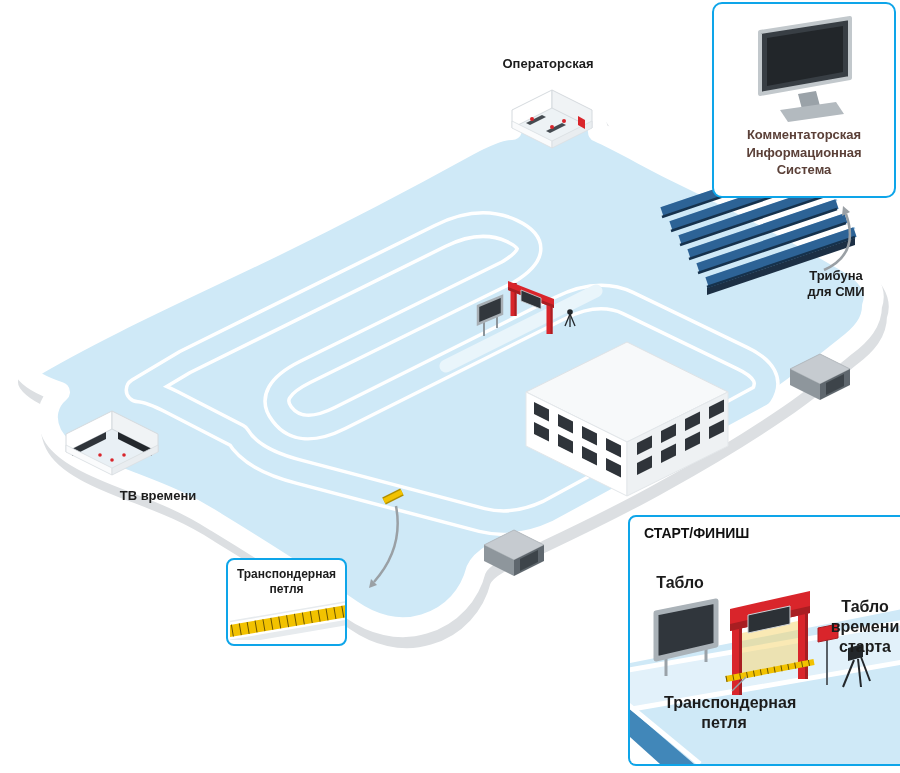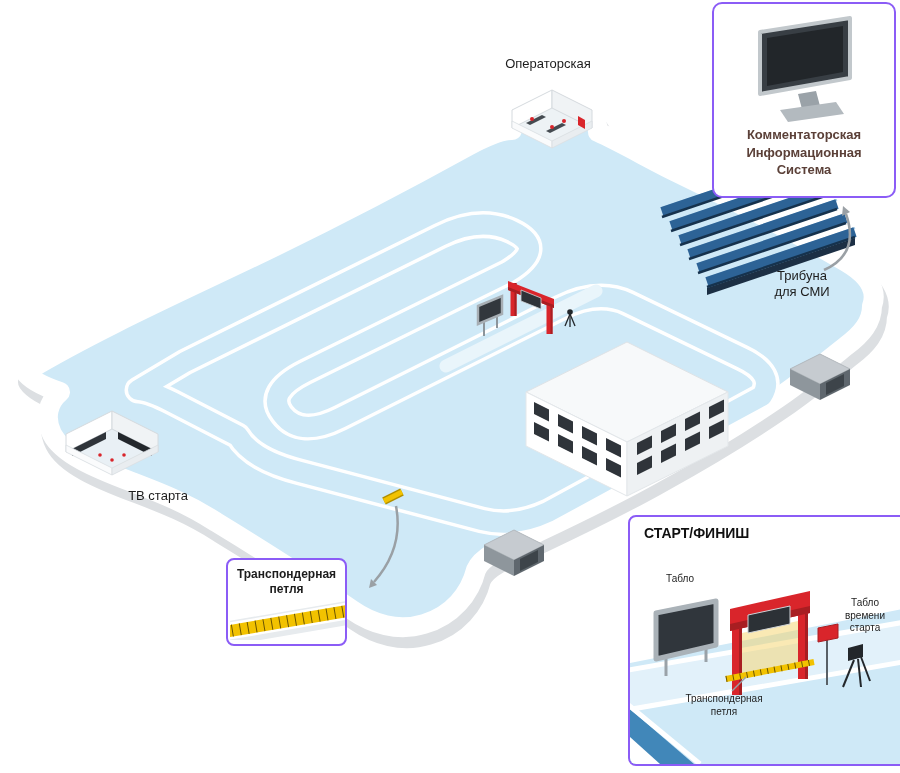--- a/index.html
+++ b/index.html
@@ -1,35 +1,35 @@
 <!DOCTYPE html>
 <html><head>
 <meta charset="utf-8">
 <style>
   html,body { margin:0; padding:0; background:#ffffff; }
   .stage { position:relative; width:900px; height:773px; background:#ffffff; overflow:hidden;
            font-family:"Liberation Sans", sans-serif; }
   .scene { position:absolute; left:0; top:0; }
-  .lbl { position:absolute; font-weight:normal; font-size:13px; color:#1c1c1c;
+  .lbl { position:absolute; font-weight:bold; font-size:13px; color:#1c1c1c;
          text-align:center; line-height:1.25; white-space:pre-line; }
   .lbl.small { font-size:12px; }
-  .info-box { position:absolute; background:#ffffff; border:2px solid #8b5cf6; box-sizing:border-box; }
+  .info-box { position:absolute; background:#ffffff; border:2px solid #0ea5e9; box-sizing:border-box; }
   .commentator { left:712px; top:2px; width:184px; height:196px; border-radius:10px; text-align:center; }
   .commentator svg { display:block; margin:2px auto 0 auto; }
   .commentator .cap { margin-top:2px; font-weight:bold; font-size:13px; color:#5b4038;
                       line-height:1.35; white-space:pre-line; }
   .transponder { left:226px; top:558px; width:121px; height:88px; border-radius:8px;
                  text-align:center; overflow:hidden; }
   .transponder .cap { margin-top:7px; font-weight:bold; font-size:12px; color:#1c1c1c;
                       line-height:1.25; white-space:pre-line; }
   .transponder svg { position:absolute; left:2px; bottom:4px; }
   .inset { left:628px; top:515px; width:287px; height:251px; border-radius:8px; overflow:hidden; }
   .inset-scene { position:absolute; left:0; top:0; }
   .inset .title { position:absolute; left:14px; top:8px; font-weight:bold; font-size:14px; color:#101010; }
-  .inset .lbl { font-size:10px; }
+  .inset .lbl { font-size:16px; }
 </style>
 </head>
 <body>
 
 <div class="stage">
 
   <svg class="scene" width="900" height="773" viewBox="0 0 900 773">
 
     <g>
       <path transform="translate(4,10)" fill="#dcdfe2" stroke="#dcdfe2" stroke-width="22" stroke-linejoin="round" d="M 25 372 C 95 330 180 292 255 256 C 330 220 410 178 468 146 C 485 137 500 130 512 130
@@ -184,26 +184,26 @@
     </g>
 
     <g>
       <path d="M 824 270 Q 860 254 846 214" fill="none" stroke="#9aa0a5" stroke-width="2.5"></path>
       <polygon points="843,206 850,212 842,216" fill="#9aa0a5"></polygon>
     </g>
   </svg>
 
   <div class="lbl" style="left:485px;top:56px;width:126px">Операторская</div>
 
-  <div class="lbl" style="left:749px;top:268px;width:106px">Трибуна
+  <div class="lbl" style="left:783px;top:268px;width:106px">Трибуна
 для СМИ</div>
 
 
 
-  <div class="lbl" style="left:103px;top:488px;width:110px">ТВ старта</div>
+  <div class="lbl" style="left:103px;top:488px;width:110px">ТВ времени</div>
 
   <div class="info-box commentator">
     <svg width="184" height="118" viewBox="0 0 184 118">
       <polygon points="46,26 136,12 136,72 46,88" fill="#383e44" stroke="#c2c8cc" stroke-width="4" stroke-linejoin="round"></polygon>
       <polygon points="53,32 129,20 129,66 53,80" fill="#22262a"></polygon>
       <polygon points="84,88 102,85 106,100 88,103" fill="#9aa2a8"></polygon>
       <polygon points="66,104 122,96 130,108 74,116" fill="#b3babf"></polygon>
     </svg>
     <div class="cap">Комментаторская
 Информационная

